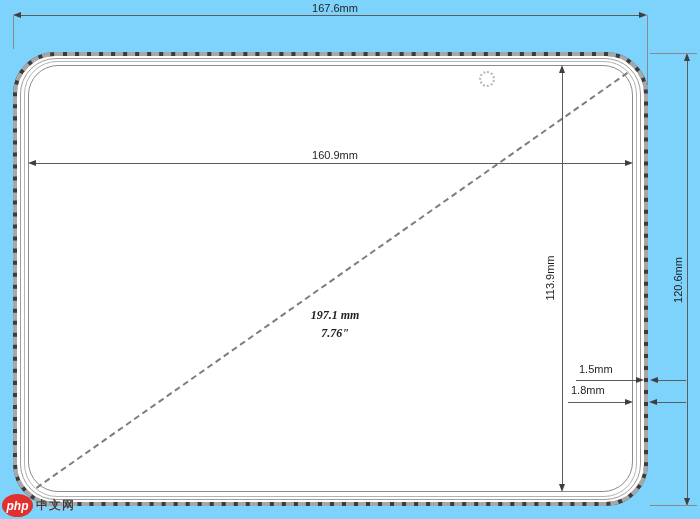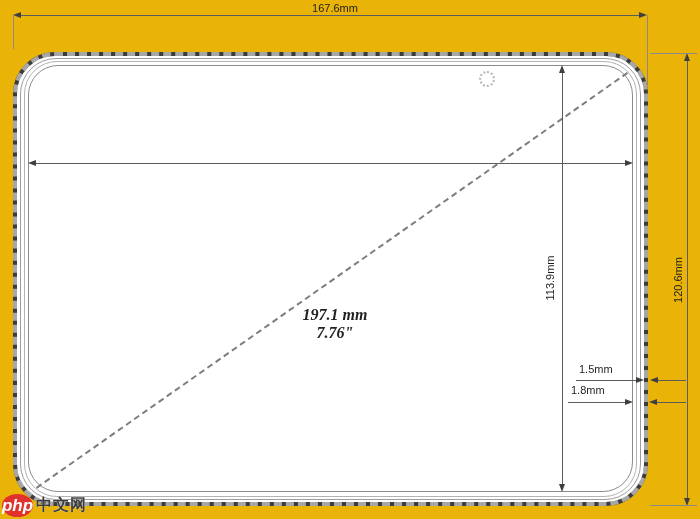--- a/index.html
+++ b/index.html
@@ -1,17 +1,17 @@
 <!DOCTYPE html>
 <html><head>
 <meta charset="utf-8">
 <style>
   html,body{margin:0;padding:0;}
   body{font-family:"Liberation Sans",sans-serif;background:#ffffff;}
-  #stage{position:relative;width:700px;height:519px;background:#eab308;overflow:hidden;}
+  #stage{position:relative;width:700px;height:519px;background:#7dd3fc;overflow:hidden;}
 
   .hline{position:absolute;height:1px;background:#5c5c5c;}
   .vline{position:absolute;width:1px;background:#5c5c5c;}
   .ext{background:#8a8a8a;}
   .dimtext{position:absolute;font-size:11px;color:#1f1f1f;white-space:nowrap;}
   .center200{width:200px;text-align:center;}
   .vtext{position:absolute;width:80px;height:14px;line-height:14px;font-size:11px;color:#1f1f1f;
          text-align:center;transform:rotate(-90deg);white-space:nowrap;}
 
   
@@ -34,27 +34,27 @@
           border:1px solid #8c8c8c;border-radius:30px;}
 
   .camera{position:absolute;left:479px;top:71px;width:16px;height:16px;box-sizing:border-box;
           border:2px dotted #b5b5b5;border-radius:50%;}
 
   .diag{position:absolute;left:36px;top:487px;width:722px;height:0;
         border-top:2px dashed #7d7d7d;transform-origin:0 0;transform:rotate(-35.08deg);}
 
   .diagbox{position:absolute;left:235px;top:306px;width:200px;text-align:center;
            font-family:"Liberation Serif",serif;font-style:italic;font-weight:bold;
-           font-size:16px;line-height:18px;color:#222;}
+           font-size:12px;line-height:18px;color:#222;}
 
   
   .wm{position:absolute;left:2px;top:494px;display:flex;align-items:center;}
   .wm-badge{width:31px;height:23px;border-radius:50%;display:flex;align-items:center;justify-content:center;
-            font-style:italic;font-weight:bold;font-size:17px;color:#ffffff;}
-  .wm-text{margin-left:3px;font-weight:bold;font-size:16px;color:#3d3d3d;letter-spacing:1px;
+            font-style:italic;font-weight:bold;font-size:12px;color:#ffffff;}
+  .wm-text{margin-left:3px;font-weight:bold;font-size:12px;color:#3d3d3d;letter-spacing:1px;
            text-shadow:0 0 1px #ffffff;}
 </style>
 </head>
 <body>
 
 <div id="stage">
 
   <div class="device"></div>
   <div class="device-tex"></div>
   <div class="bezel1"></div>
@@ -64,20 +64,21 @@
 
   <div class="diag"></div>
 
   <div class="dimtext center200" style="left:235px;top:2px;">167.6mm</div>
   <div class="hline" style="left:16px;top:15px;width:626px;"></div>
   <div class="ar ar-l" style="left:13px;top:12px;"></div>
   <div class="ar ar-r" style="left:639px;top:12px;"></div>
   <div class="vline ext" style="left:13px;top:15px;height:34px;"></div>
   <div class="vline ext" style="left:647px;top:15px;height:70px;"></div>
 
+  <div class="dimtext center200" style="left:235px;top:149px;">160.9mm</div>
   <div class="hline" style="left:34px;top:163px;width:593px;"></div>
   <div class="ar ar-l" style="left:28px;top:160px;"></div>
   <div class="ar ar-r" style="left:625px;top:160px;"></div>
 
   <div class="vtext" style="left:510px;top:271px;">113.9mm</div>
   <div class="vline" style="left:562px;top:70px;height:417px;"></div>
   <div class="ar ar-u" style="left:559px;top:65px;"></div>
   <div class="ar ar-d" style="left:559px;top:484px;"></div>
 
   <div class="vtext" style="left:638px;top:273px;">120.6mm</div>

